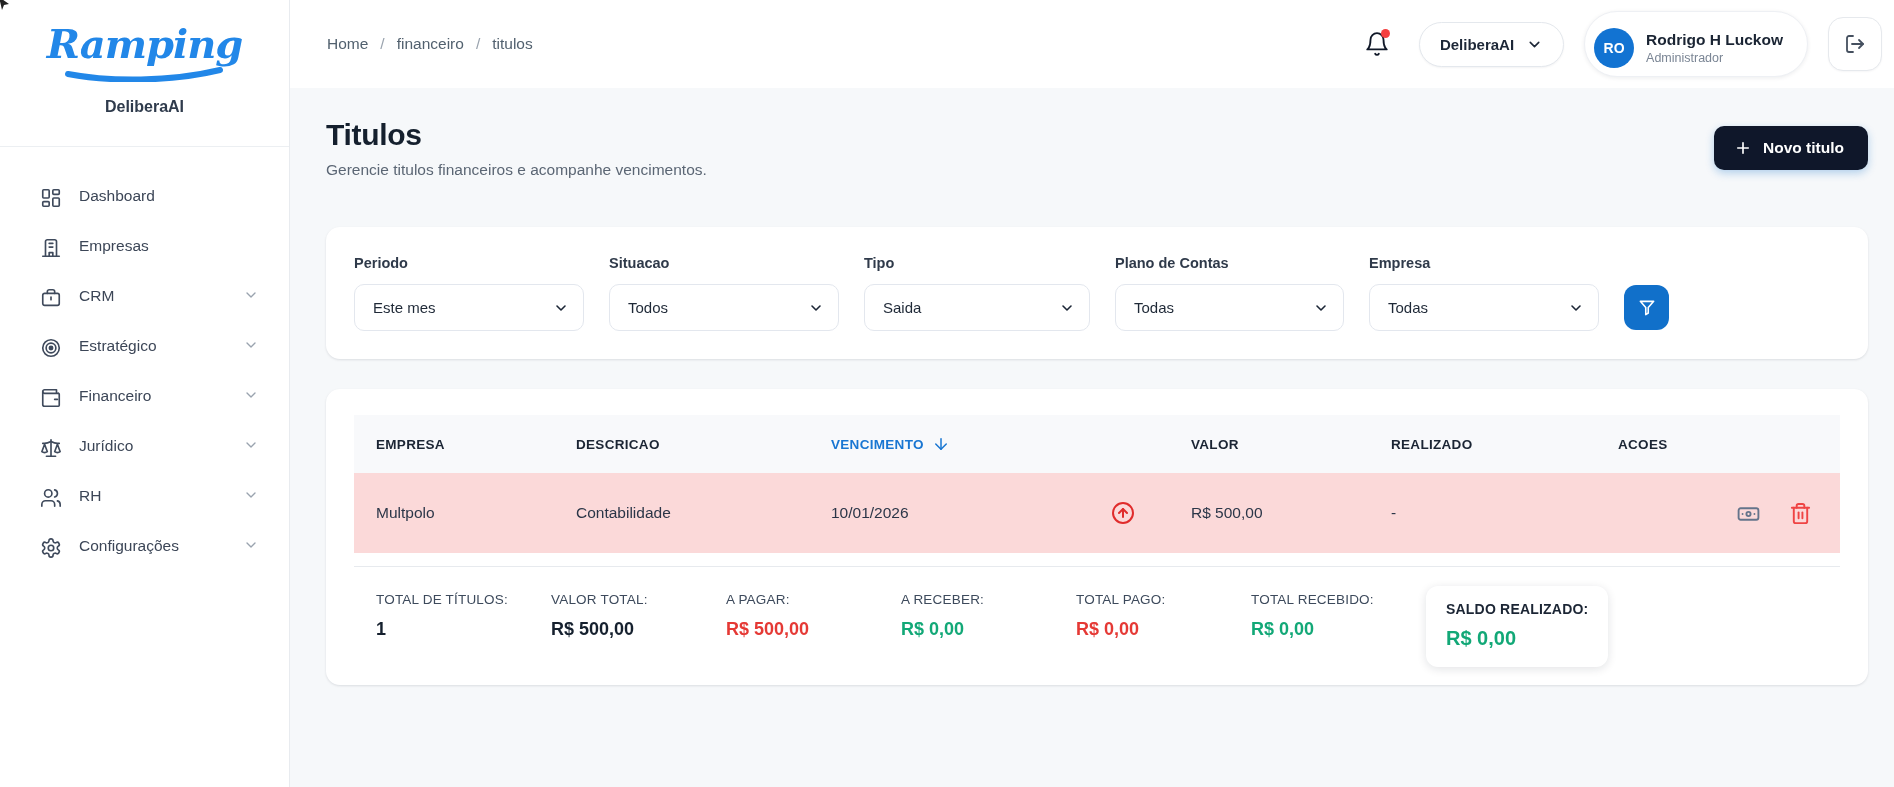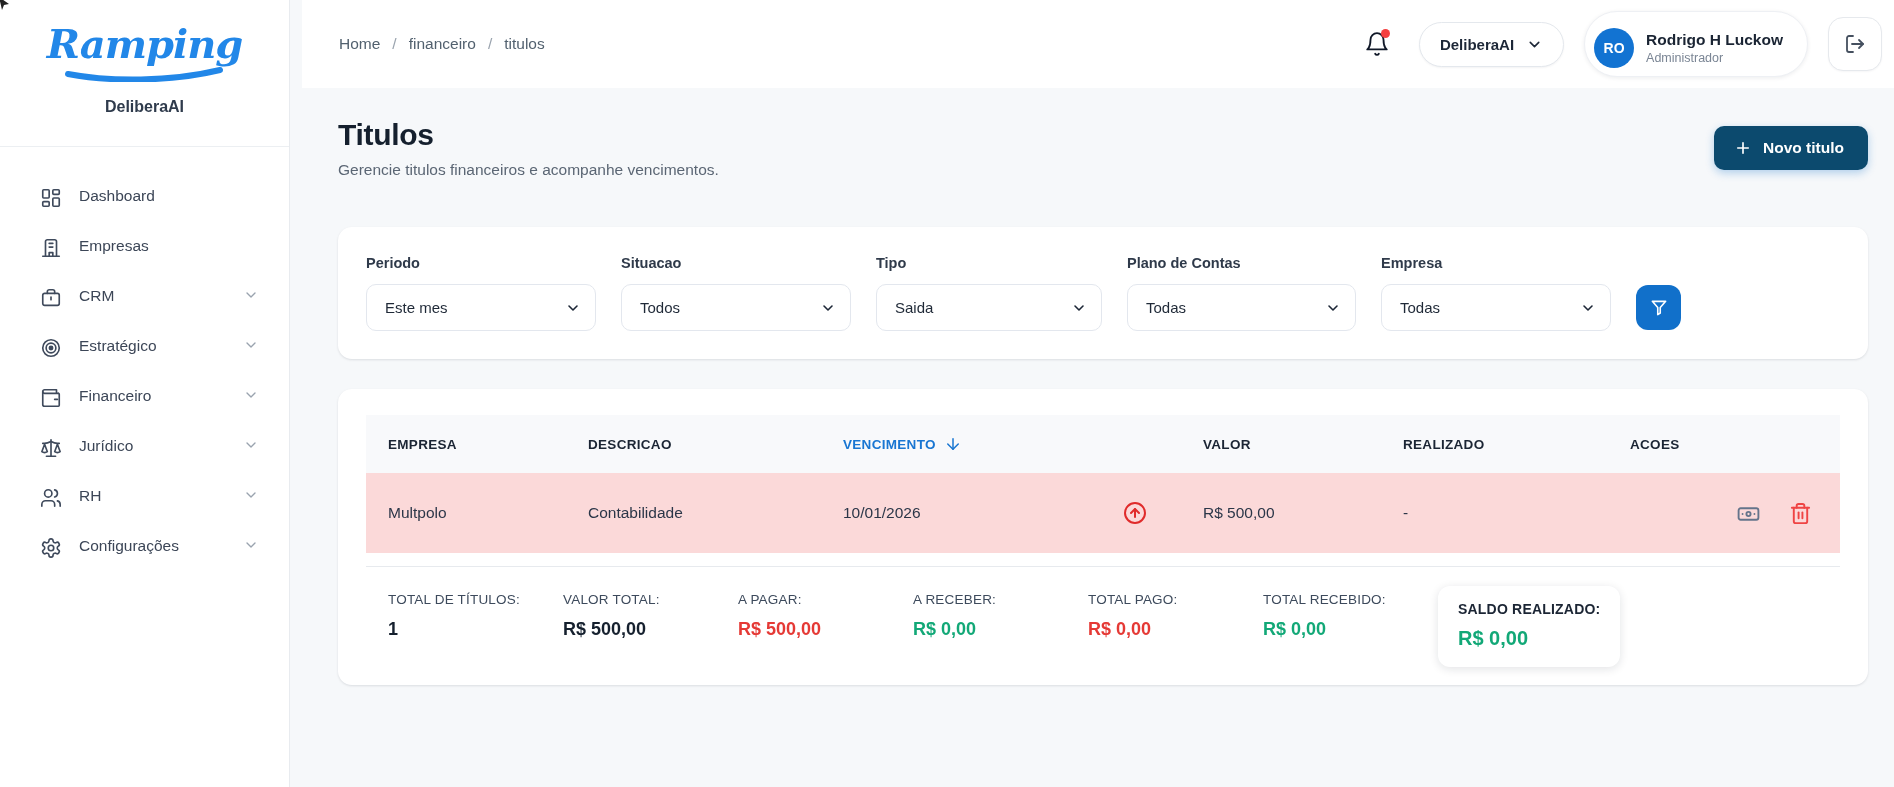--- a/index.html
+++ b/index.html
@@ -1,18 +1,18 @@
 <!DOCTYPE html>
 <html><head>
 <meta charset="utf-8">
 <style>
   * { margin:0; padding:0; box-sizing:border-box; }
   html,body { width:1894px; height:787px; overflow:hidden; }
   body { font-family:"Liberation Sans", sans-serif; background:#f6f8fa; color:#1c2636; }
-  .app { display:flex; width:1894px; height:787px;gap:12px; }
+  .app { display:flex; width:1894px; height:787px; }
 
   
   .sidebar { width:290px; min-width:290px; height:100%; background:#fff; border-right:1px solid #e8ebef; display:flex; flex-direction:column; }
   .logo-wrap { display:flex; flex-direction:column; align-items:center; padding-top:24px; }
   .logo-text { font-family:"DejaVu Serif", serif; font-style:italic; font-weight:bold; font-size:40px; color:#2287e8; letter-spacing:-1px; line-height:1; }
   .logo-swoosh { margin-top:2px; }
   .workspace-name { margin-top:16px; font-size:16px; font-weight:700; color:#2f3b4c; text-align:center; }
   .side-divider { border:none; border-top:1px solid #eceff2; margin:30px 0 12px 0; width:100%; }
   .nav { padding-top:14px; }
   .nav-item { display:flex; gap:17px; padding:14px 30px 14px 40px; cursor:pointer; color:#3c4657; font-size:15.5px; font-weight:500; }
@@ -33,21 +33,21 @@
   .avatar { width:40px; height:40px; border-radius:50%; background:#1273d2; color:#fff; font-size:14px; font-weight:700; display:flex; align-items:center; justify-content:center; }
   .user-name { font-size:15.5px; font-weight:700; color:#1a2433; line-height:1.2; }
   .user-role { font-size:12.5px; color:#7a8594; margin-top:2px; }
   .logout-btn { width:54px; height:54px; border-radius:15px; border:1px solid #e6e9ed; background:#fff; display:flex; align-items:center; justify-content:center; cursor:pointer; box-shadow:0 1px 2px rgba(16,24,40,.04); }
 
   
   .main { flex:1; background:#f6f8fa; padding:30px 26px 0 36px; overflow:hidden; }
   .page-head { display:flex; align-items:flex-start; justify-content:space-between; }
   .page-title { font-size:30px; font-weight:800; color:#15202e; letter-spacing:-.3px; }
   .page-sub { margin-top:9px; font-size:15.5px; color:#5b6674; }
-  .new-btn { margin-top:8px; display:flex; align-items:center; gap:11px; background:#0c4a6e; color:#fff; border:none; border-radius:10px; padding:13px 24px 13px 20px; font-size:15.5px; font-weight:700; cursor:pointer; font-family:inherit; box-shadow:0 3px 8px rgba(17,112,202,.3); }
+  .new-btn { margin-top:8px; display:flex; align-items:center; gap:11px; background:#0f172a; color:#fff; border:none; border-radius:10px; padding:13px 24px 13px 20px; font-size:15.5px; font-weight:700; cursor:pointer; font-family:inherit; box-shadow:0 3px 8px rgba(17,112,202,.3); }
 
   
   .card { background:#fff; border-radius:14px; box-shadow:0 1px 3px rgba(16,24,40,.08), 0 1px 2px rgba(16,24,40,.04); }
   .filter-card { margin-top:48px; padding:28px; display:flex; align-items:flex-end; gap:25px; }
   .field { display:flex; flex-direction:column; gap:13px; }
   .field-label { font-size:14.5px; font-weight:600; color:#2f3a4a; }
   .selectwrap { position:relative; }
   .selectwrap select { appearance:none; -webkit-appearance:none; width:100%; height:47px; border:1.5px solid #e3e7ee; border-radius:10px; background:#fff; padding:0 42px 0 18px; font-size:15px; color:#1f2937; font-family:inherit; cursor:pointer; }
   .selectwrap .sel-chev { position:absolute; right:15px; top:50%; transform:translateY(-50%); pointer-events:none; color:#1c2636; display:flex; }
   .w-periodo{width:230px}.w-situacao{width:230px}.w-tipo{width:226px}.w-plano{width:229px}.w-empresa{width:230px}

